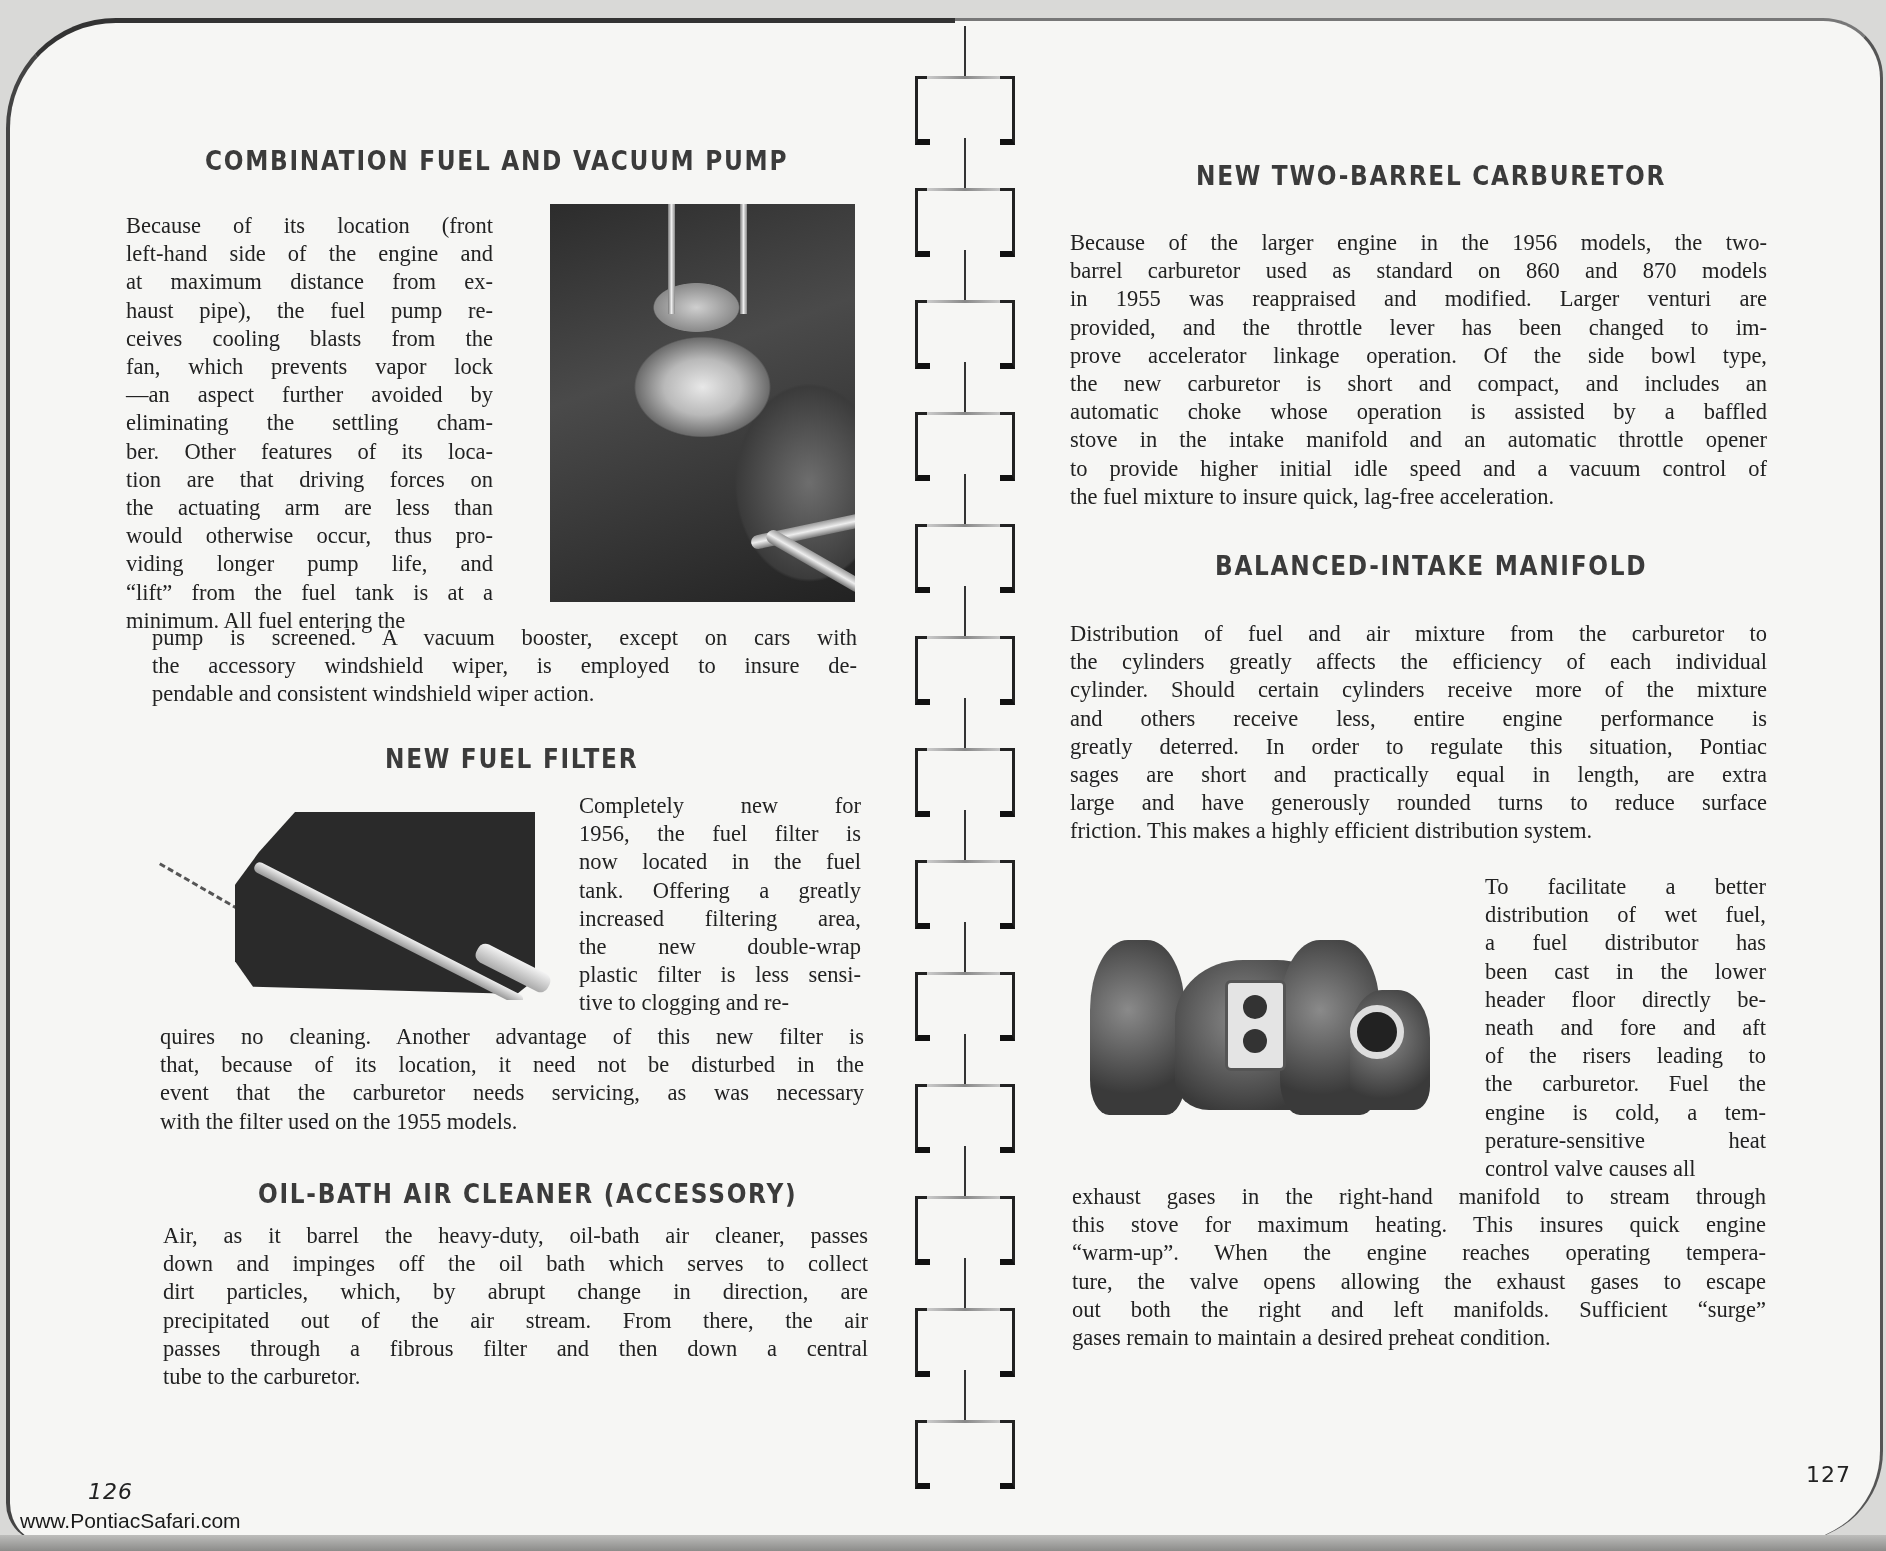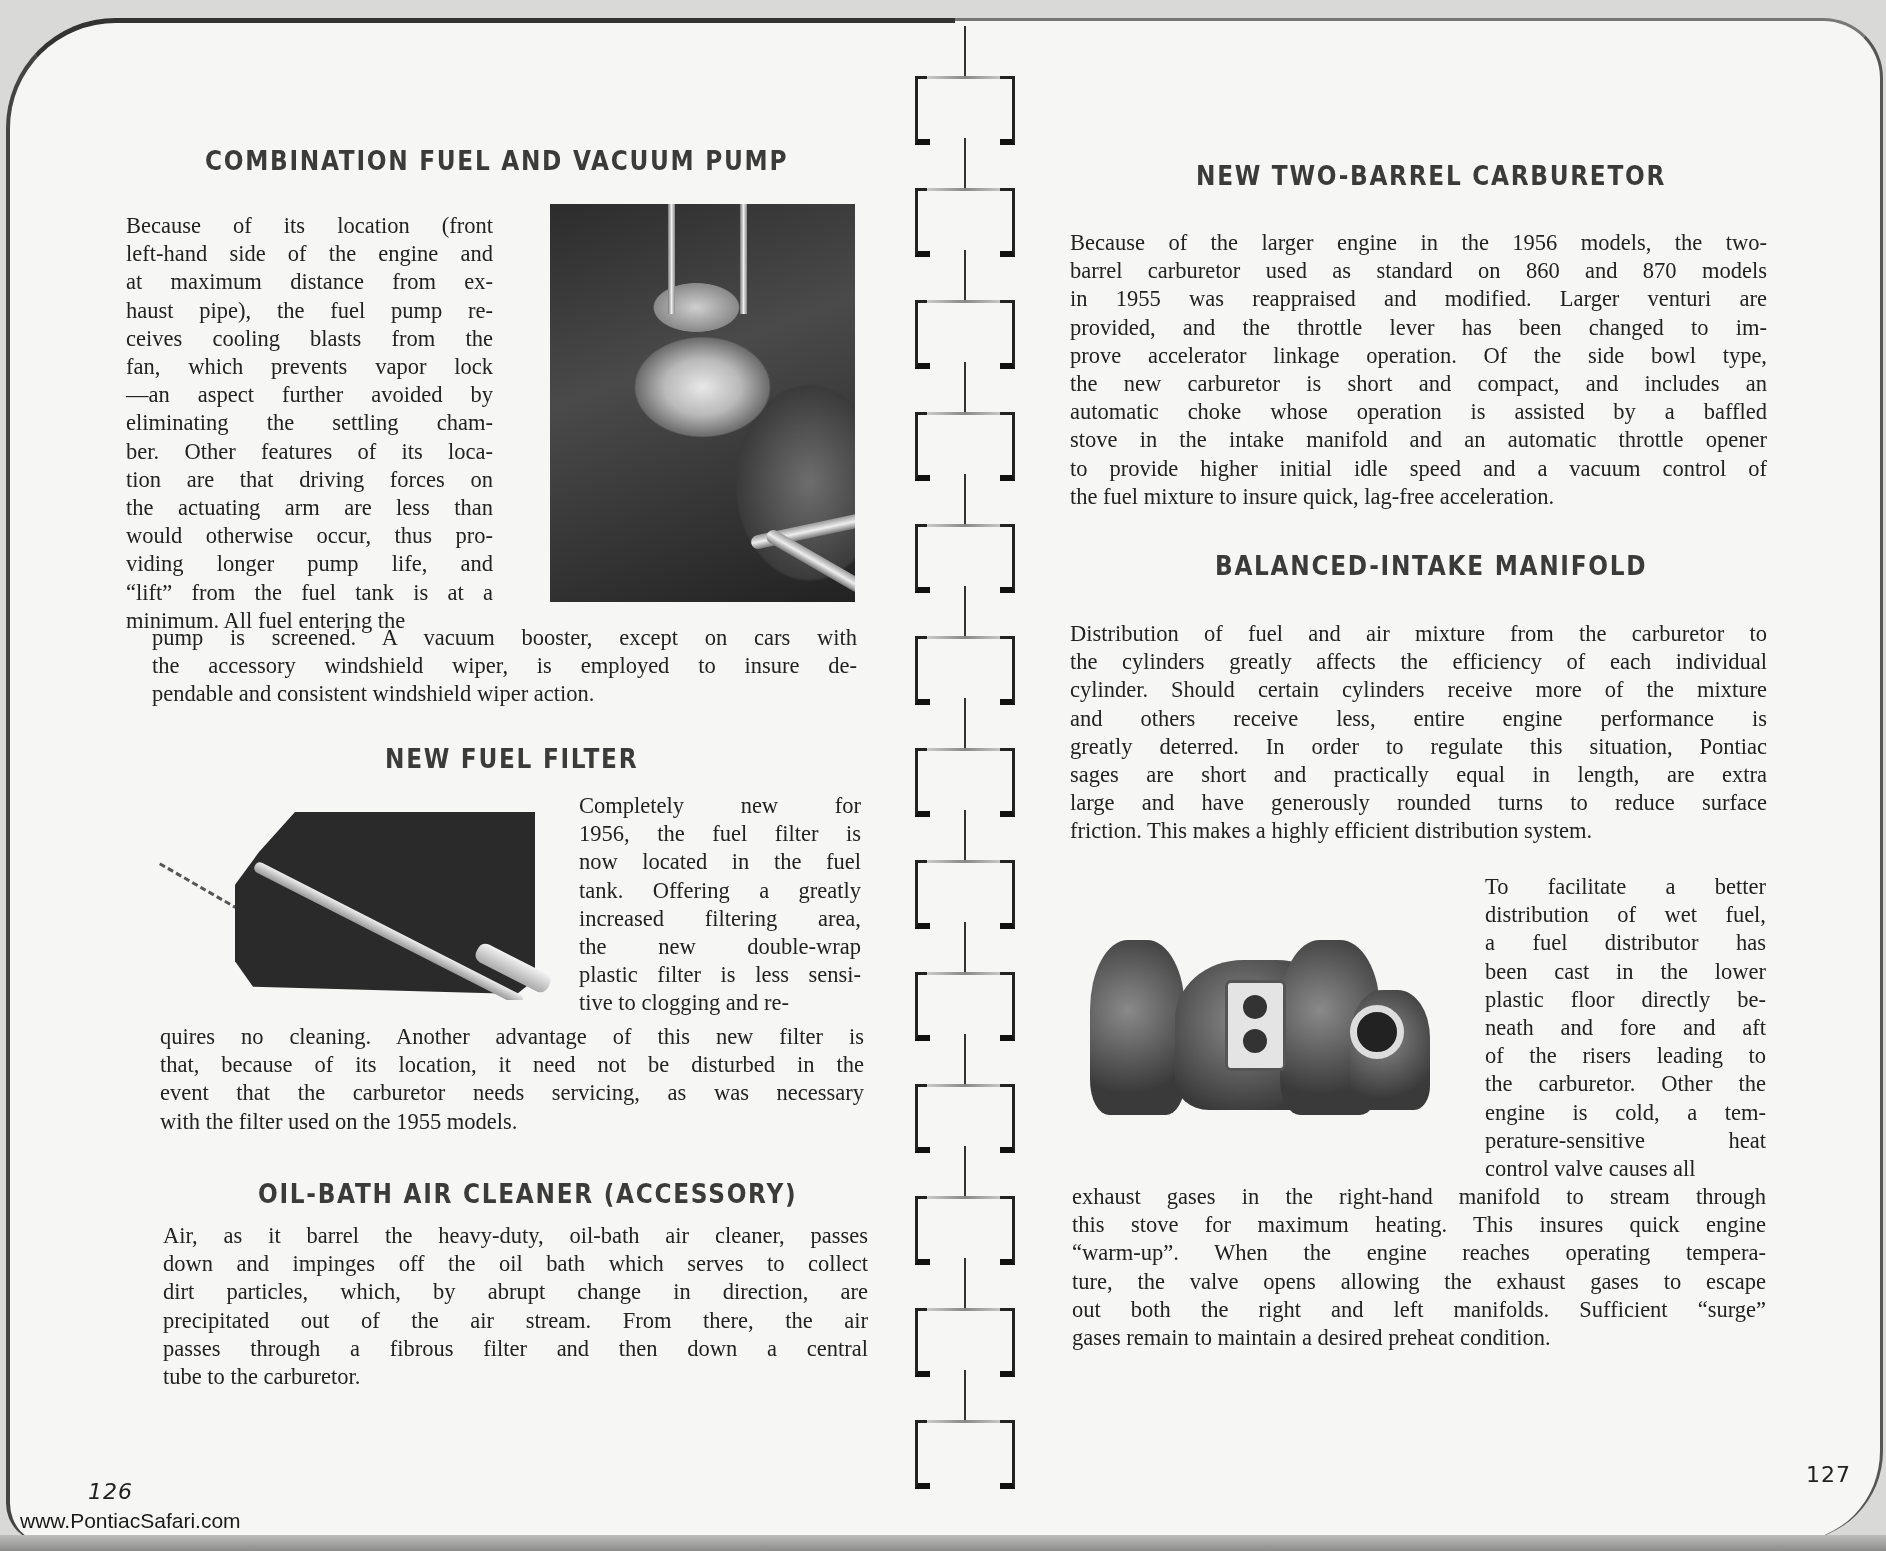--- a/index.html
+++ b/index.html
@@ -244,24 +244,24 @@
       <div class="bore" style="top:12px;"></div>
       <div class="bore" style="top:46px;"></div>
     </div>
     <div class="heat-port"></div>
   </div>
   <div class="para" id="p-man-wrap" style="left:1485px;top:873px;width:281px;">
       <span class="line">To facilitate a better</span>
       <span class="line">distribution of wet fuel,</span>
       <span class="line">a fuel distributor has</span>
       <span class="line">been cast in the lower</span>
-      <span class="line">plastic floor directly be-</span>
+      <span class="line">header floor directly be-</span>
       <span class="line">neath and fore and aft</span>
       <span class="line">of the risers leading to</span>
-      <span class="line">the carburetor. Other the</span>
+      <span class="line">the carburetor. Fuel the</span>
       <span class="line">engine is cold, a tem-</span>
       <span class="line">perature-sensitive heat</span>
       <span class="line last">control valve causes all</span>
     </div>
   <div class="para" id="p-man-tail" style="left:1072px;top:1183px;width:694px;">
       <span class="line">exhaust gases in the right-hand manifold to stream through</span>
       <span class="line">this stove for maximum heating. This insures quick engine</span>
       <span class="line">“warm-up”. When the engine reaches operating tempera-</span>
       <span class="line">ture, the valve opens allowing the exhaust gases to escape</span>
       <span class="line">out both the right and left manifolds. Sufficient “surge”</span>

